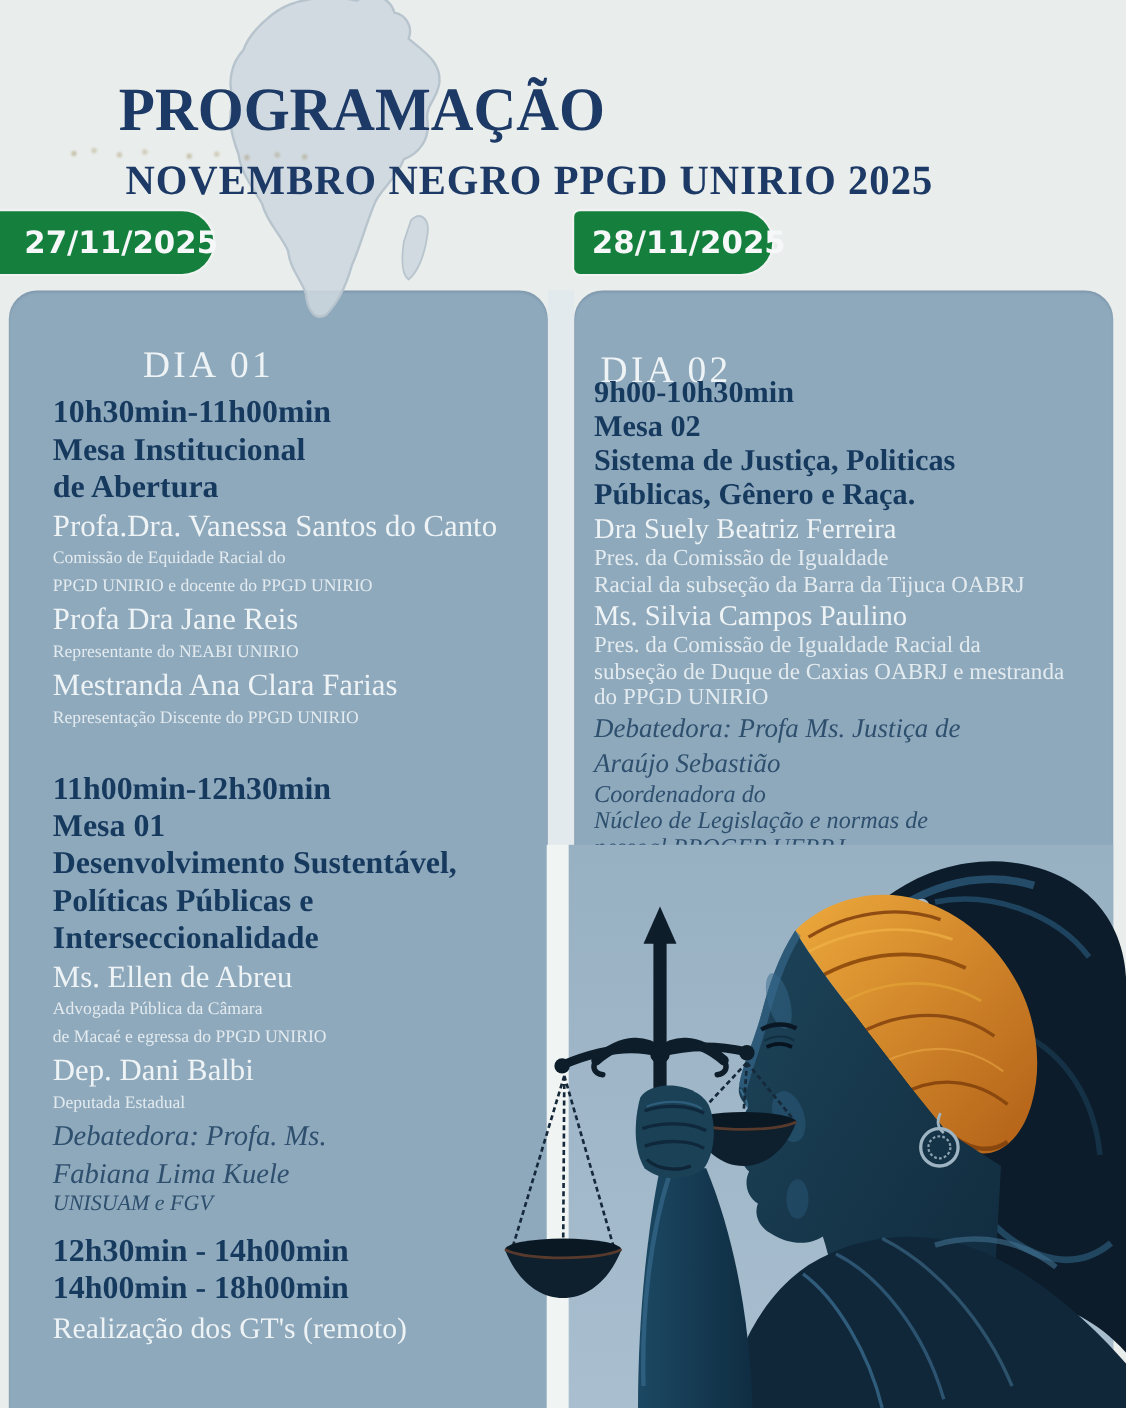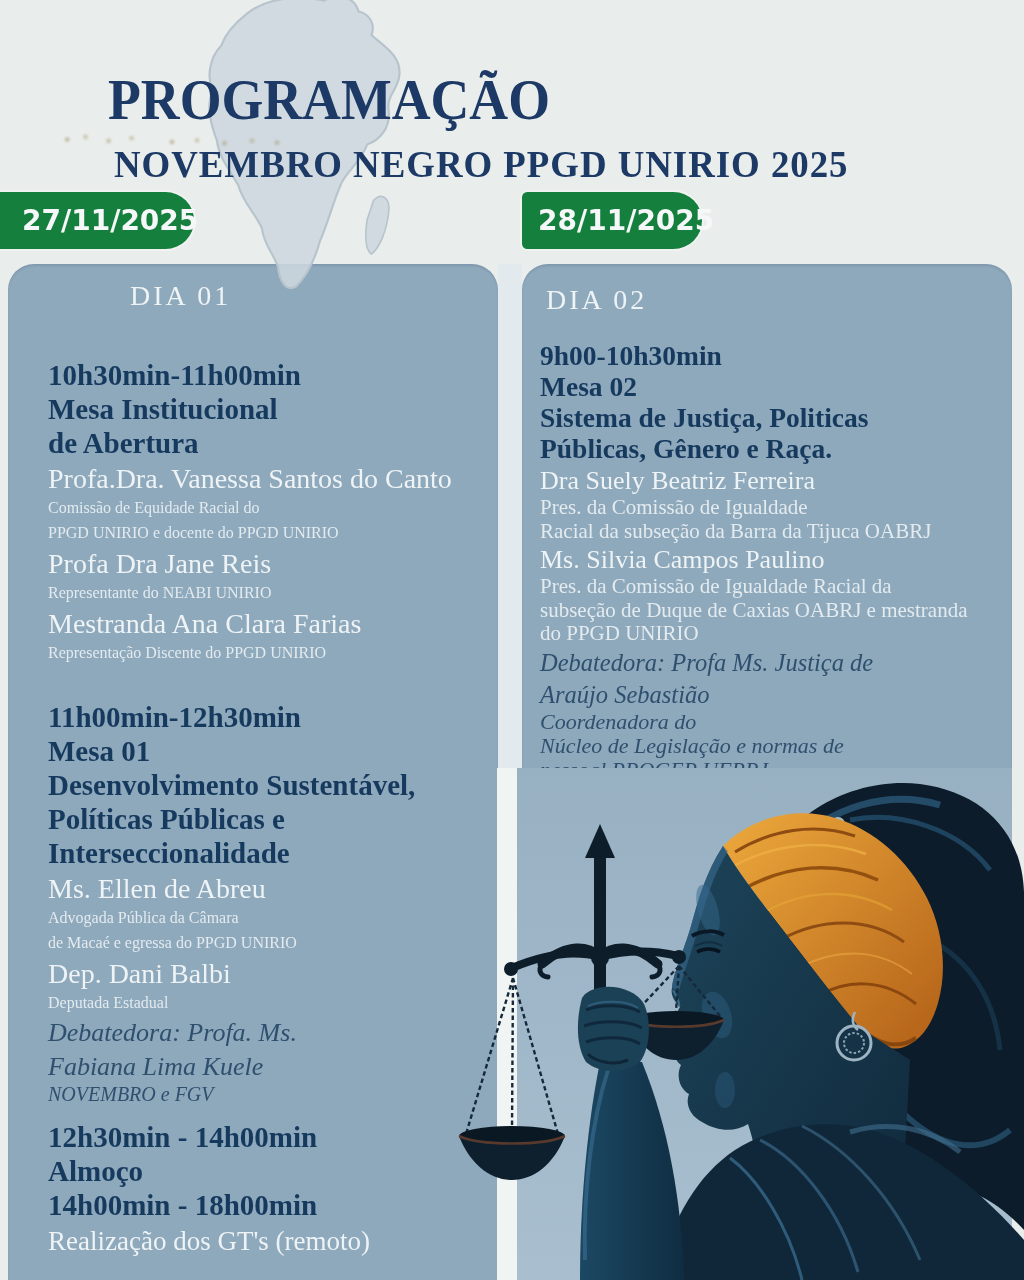--- a/index.html
+++ b/index.html
@@ -46,21 +46,21 @@
   
   .gap{position:absolute;left:498px;top:264px;width:24px;height:1016px;background:#e2eaee;z-index:1;}
   .panel{
     position:absolute;top:264px;height:1016px;z-index:2;
     background:#8ea8bc;border-radius:26px 26px 0 0;
     box-shadow:inset 0 2px 2px rgba(30,50,70,.12);
   }
   .panel.left{left:8px;width:490px;}
   .panel.right{left:522px;width:490px;}
   .day-heading{
-    position:absolute;color:#eef3f5;font-size:28px;letter-spacing:3px;white-space:nowrap;
+    position:absolute;color:#eef3f5;font-size:34px;letter-spacing:3px;white-space:nowrap;margin-top:34px;
   }
   .panel.left .day-heading{left:122px;top:16px;}
   .panel.right .day-heading{left:24px;top:20px;}
   .section{position:absolute;left:40px;right:12px;}
   .panel.right .section{left:18px;}
   .section div{white-space:nowrap;}
   
   .l-time,.l-bold{font-size:29px;line-height:34px;font-weight:bold;color:#16395e;}
   .l-name{font-size:28px;line-height:33px;color:#eef3f5;padding-top:2px;}
   .l-role{font-size:16px;line-height:25px;color:#e3ebef;}
@@ -116,25 +116,24 @@
         <div class="l-bold">Desenvolvimento Sustentável,</div>
         <div class="l-bold">Políticas Públicas e</div>
         <div class="l-bold">Interseccionalidade</div>
         <div class="l-name">Ms. Ellen de Abreu</div>
         <div class="l-role">Advogada Pública da Câmara</div>
         <div class="l-role">de Macaé e egressa do PPGD UNIRIO</div>
         <div class="l-name">Dep. Dani Balbi</div>
         <div class="l-role">Deputada Estadual</div>
         <div class="l-ital">Debatedora: Profa. Ms.</div>
         <div class="l-ital">Fabiana Lima Kuele</div>
-        <div class="l-ital-sm">NOVEMBRO e FGV</div>
+        <div class="l-ital-sm">UNISUAM e FGV</div>
       </div>
     <div class="section" style="top:856px">
         <div class="l-time">12h30min - 14h00min</div>
-        <div class="l-bold">Almoço</div>
         <div class="l-time">14h00min - 18h00min</div>
         <div class="l-white">Realização dos GT's (remoto)</div>
       </div>
   </div>
 
   <div class="panel right">
     <div class="day-heading">DIA 02</div>
     <div class="section" style="top:76px">
         <div class="l-time">9h00-10h30min</div>
         <div class="l-bold">Mesa 02</div>

